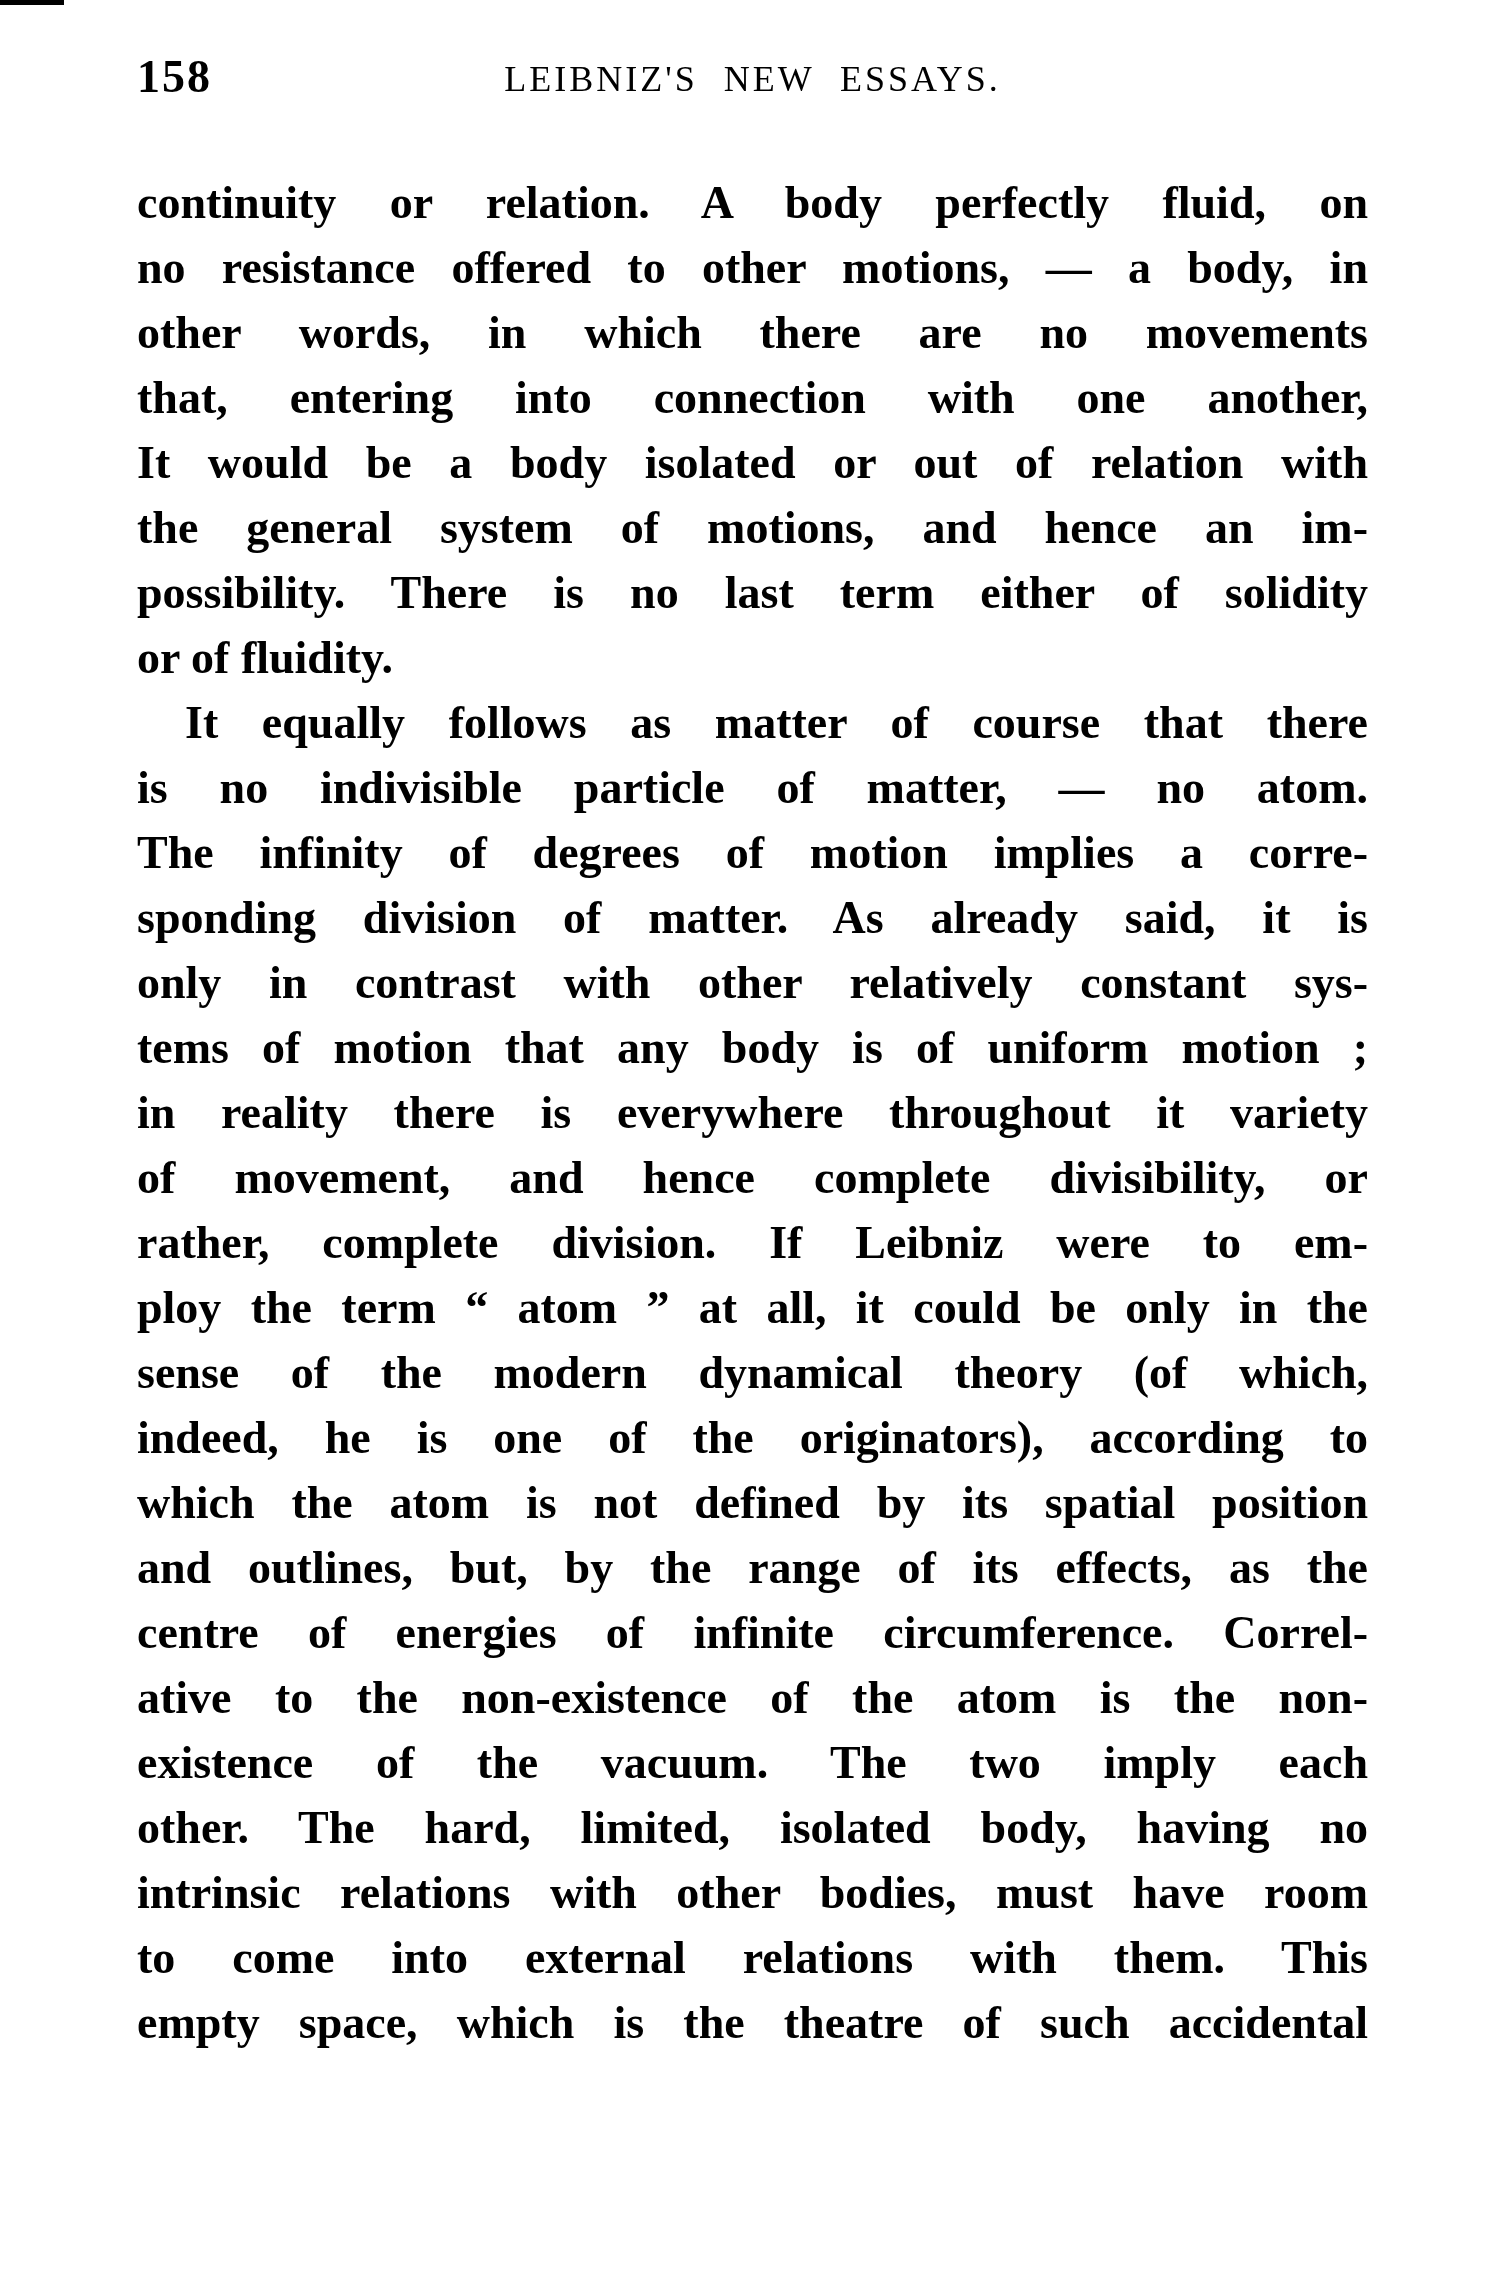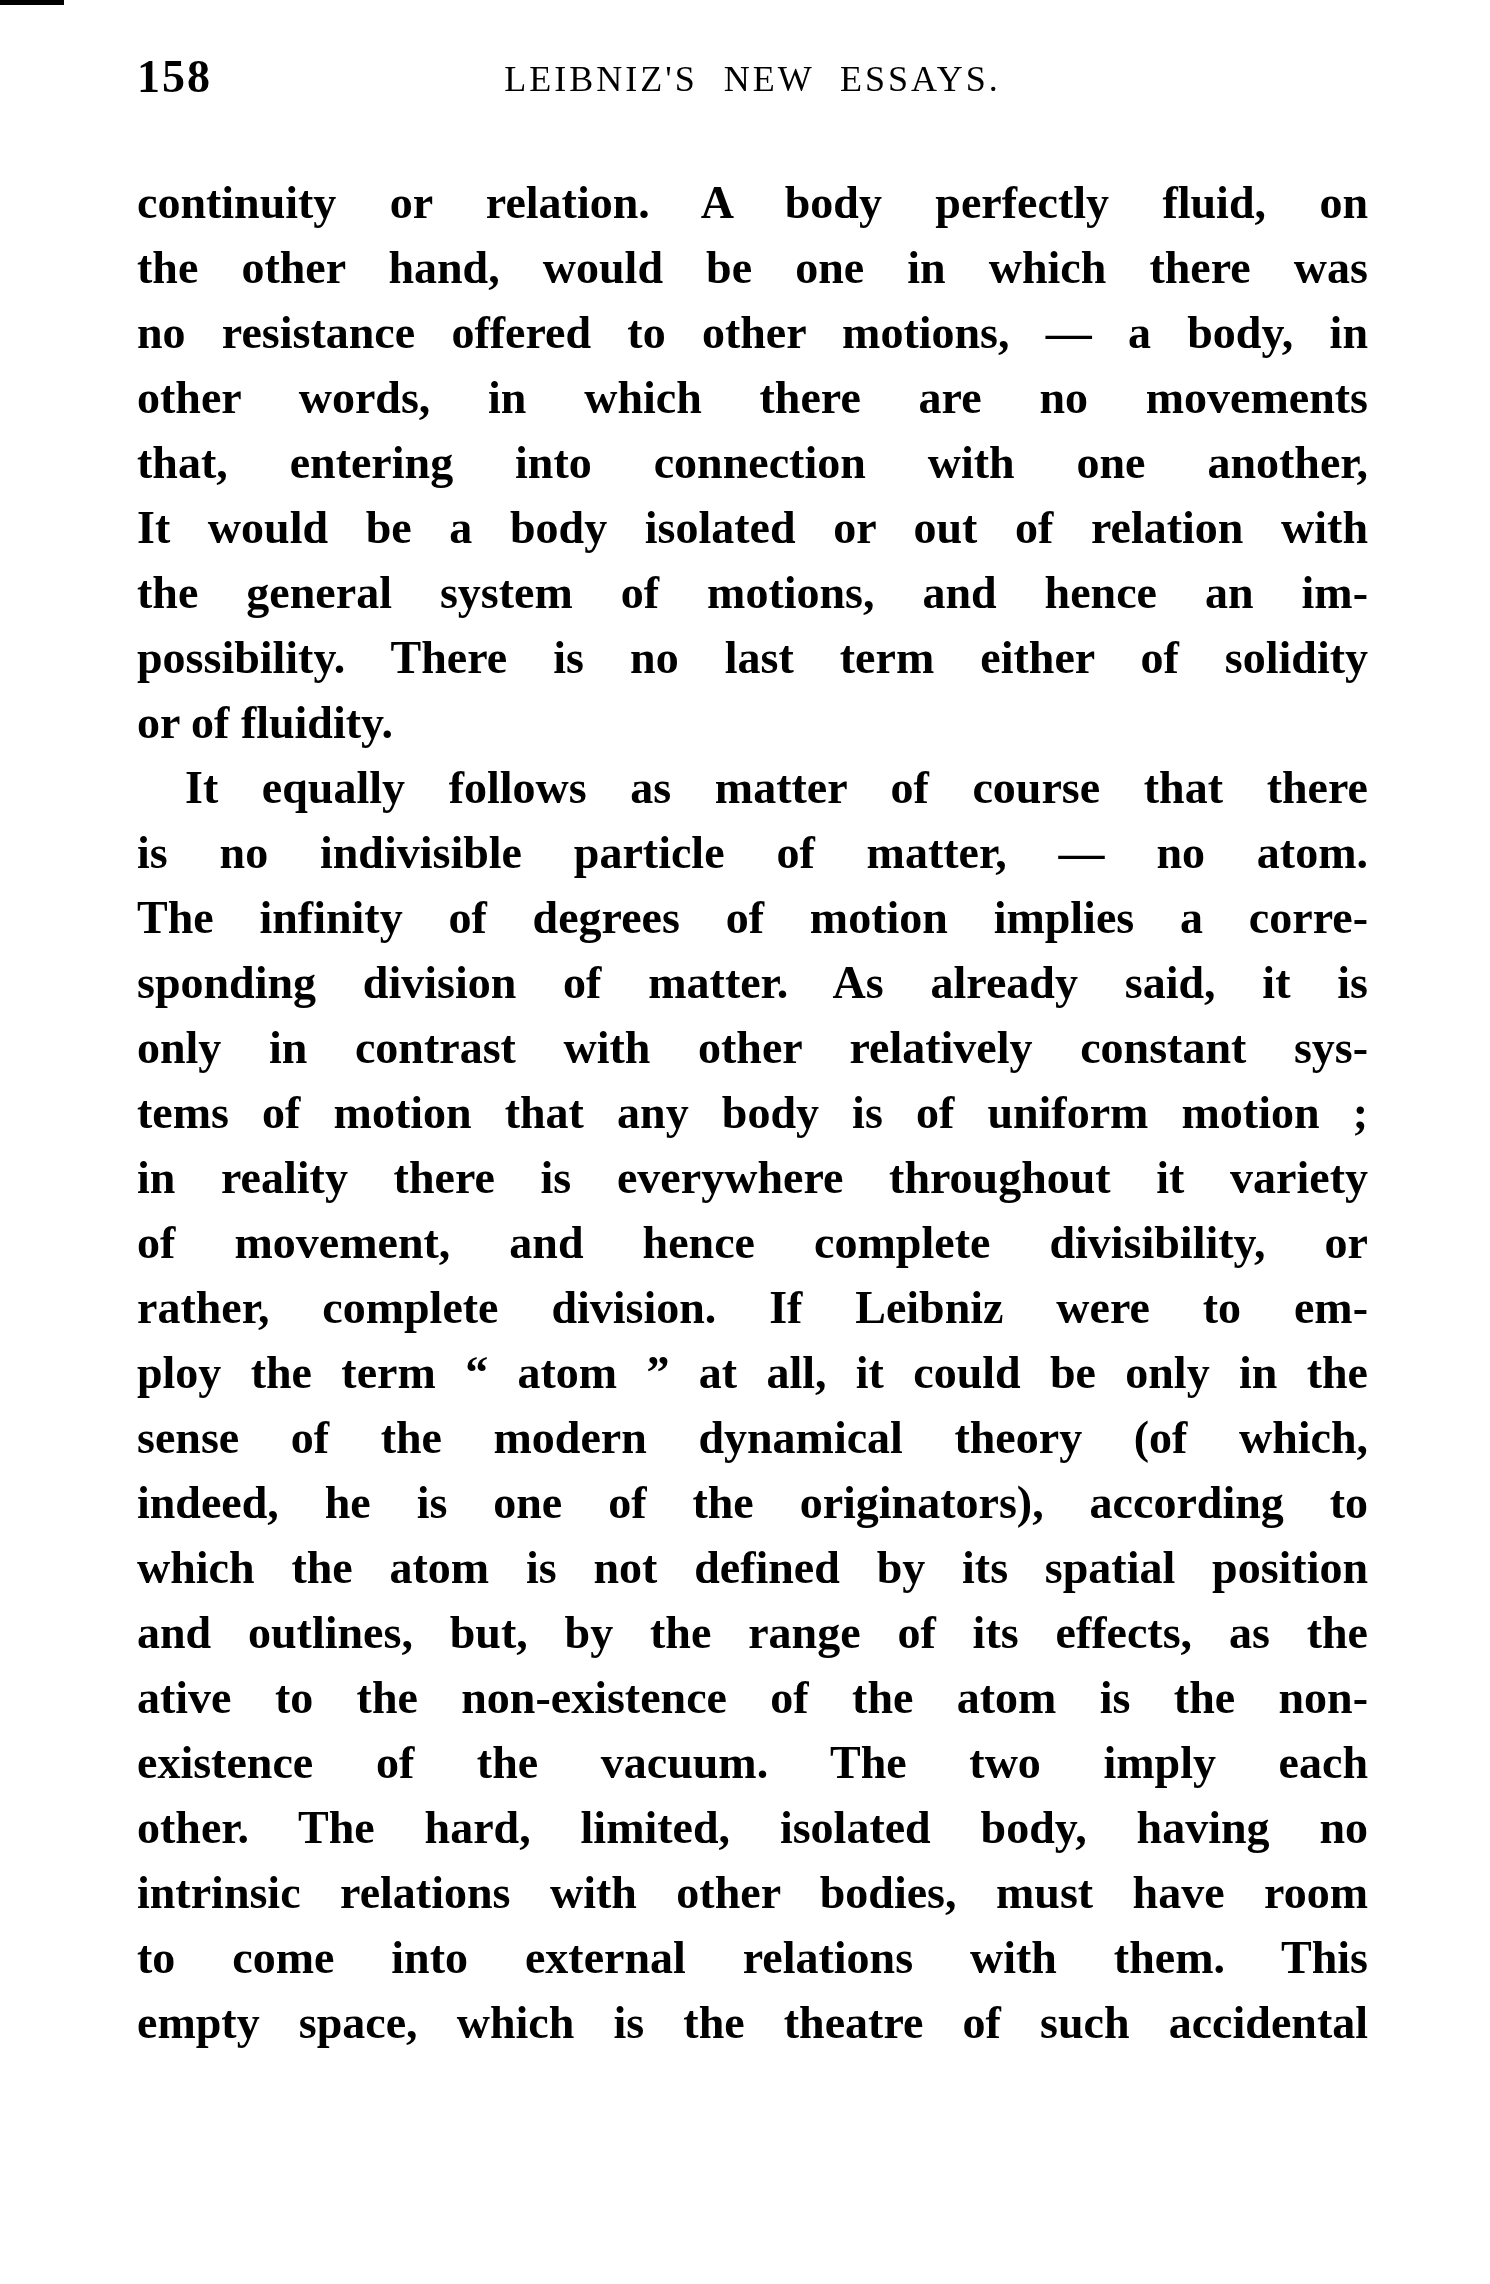--- a/index.html
+++ b/index.html
@@ -65,21 +65,20 @@
 
 <div class="page">
   <div class="scan-artifact"></div>
   <div class="header">
     <span class="pagenum">158</span>
     <span class="running-title">LEIBNIZ'S NEW ESSAYS.</span>
   </div>
   <div class="text-block" id="text-block">
       <div class="paragraph">
         <div class="line">continuity or relation. A body perfectly fluid, on</div>
-        <div class="line">the other hand, would be one in which there was</div>
         <div class="line">no resistance offered to other motions, — a body, in</div>
         <div class="line">other words, in which there are no movements</div>
         <div class="line">that, entering into connection with one another,</div>
         <div class="line">It would be a body isolated or out of relation with</div>
         <div class="line">the general system of motions, and hence an im-</div>
         <div class="line">possibility. There is no last term either of solidity</div>
         <div class="line no-justify-last">or of fluidity.</div>
       </div>
       <div class="paragraph">
         <div class="line indent">It equally follows as matter of course that there</div>
@@ -89,20 +88,21 @@
         <div class="line">only in contrast with other relatively constant sys-</div>
         <div class="line">tems of motion that any body is of uniform motion ;</div>
         <div class="line">in reality there is everywhere throughout it variety</div>
         <div class="line">of movement, and hence complete divisibility, or</div>
         <div class="line">rather, complete division. If Leibniz were to em-</div>
         <div class="line">ploy the term “ atom ” at all, it could be only in the</div>
         <div class="line">sense of the modern dynamical theory (of which,</div>
         <div class="line">indeed, he is one of the originators), according to</div>
         <div class="line">which the atom is not defined by its spatial position</div>
         <div class="line">and outlines, but, by the range of its effects, as the</div>
+        <div class="line">centre of energies of infinite circumference. Correl-</div>
         <div class="line">ative to the non-existence of the atom is the non-</div>
         <div class="line">existence of the vacuum. The two imply each</div>
         <div class="line">other. The hard, limited, isolated body, having no</div>
         <div class="line">intrinsic relations with other bodies, must have room</div>
         <div class="line">to come into external relations with them. This</div>
         <div class="line">empty space, which is the theatre of such accidental</div>
       </div>
     </div>
 </div>
 

